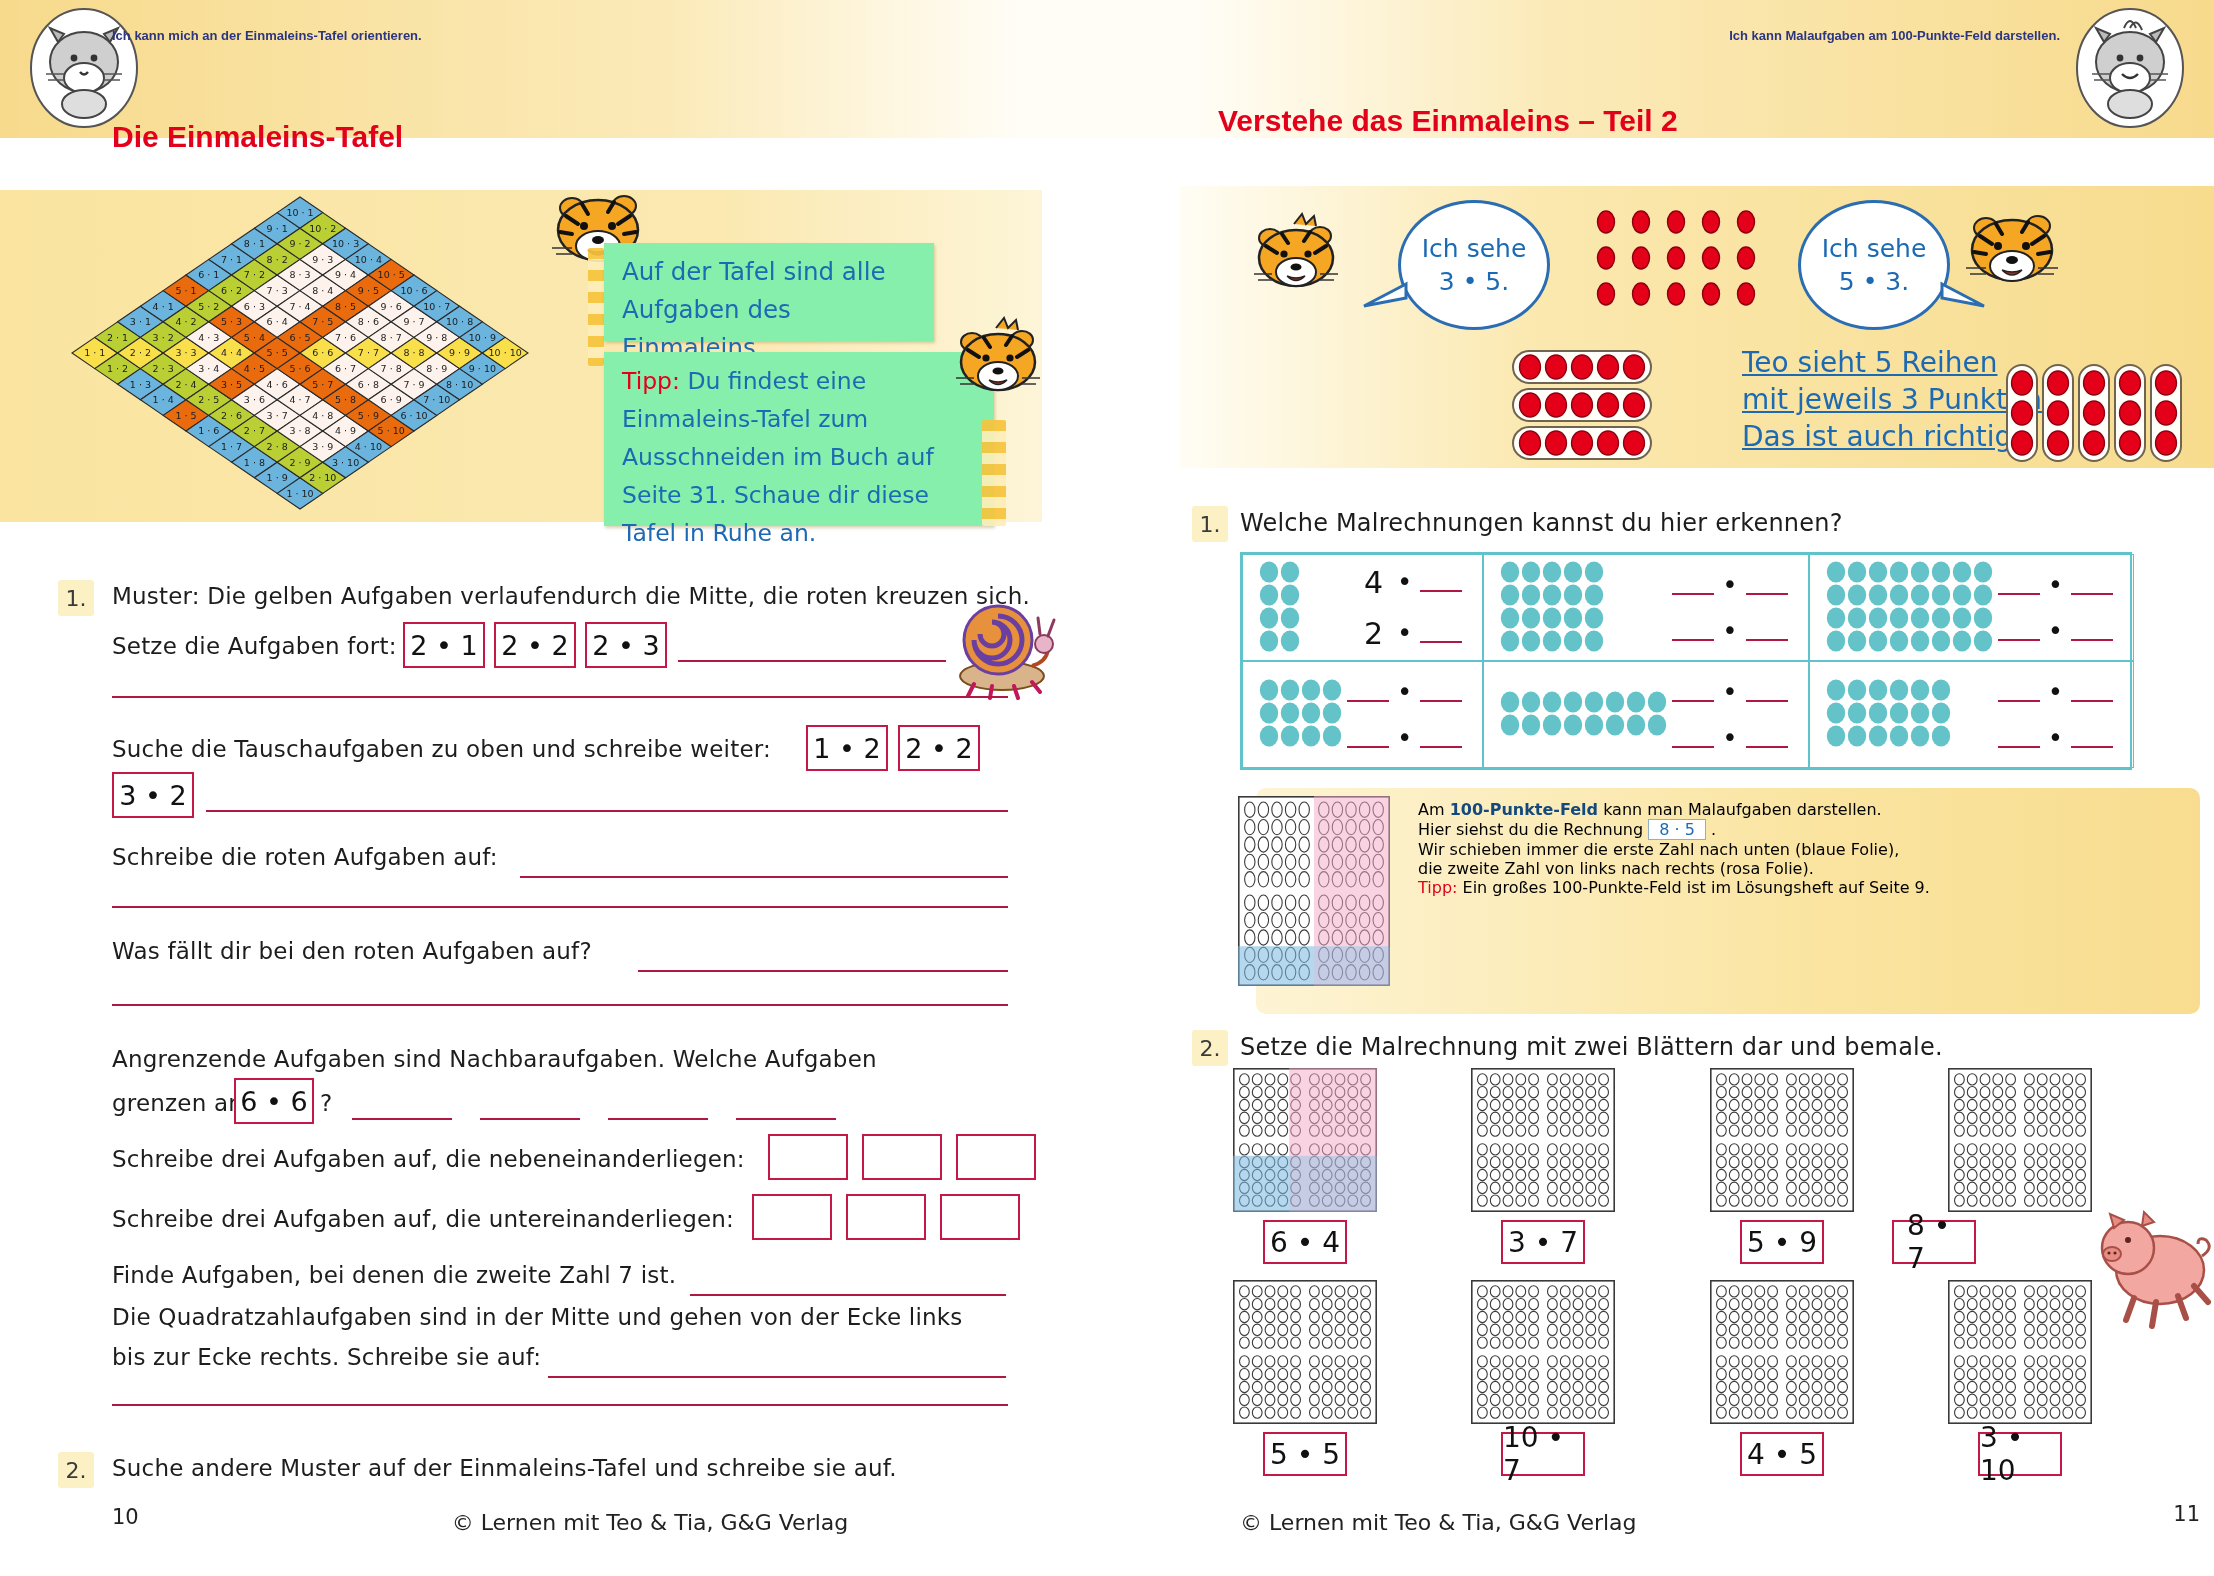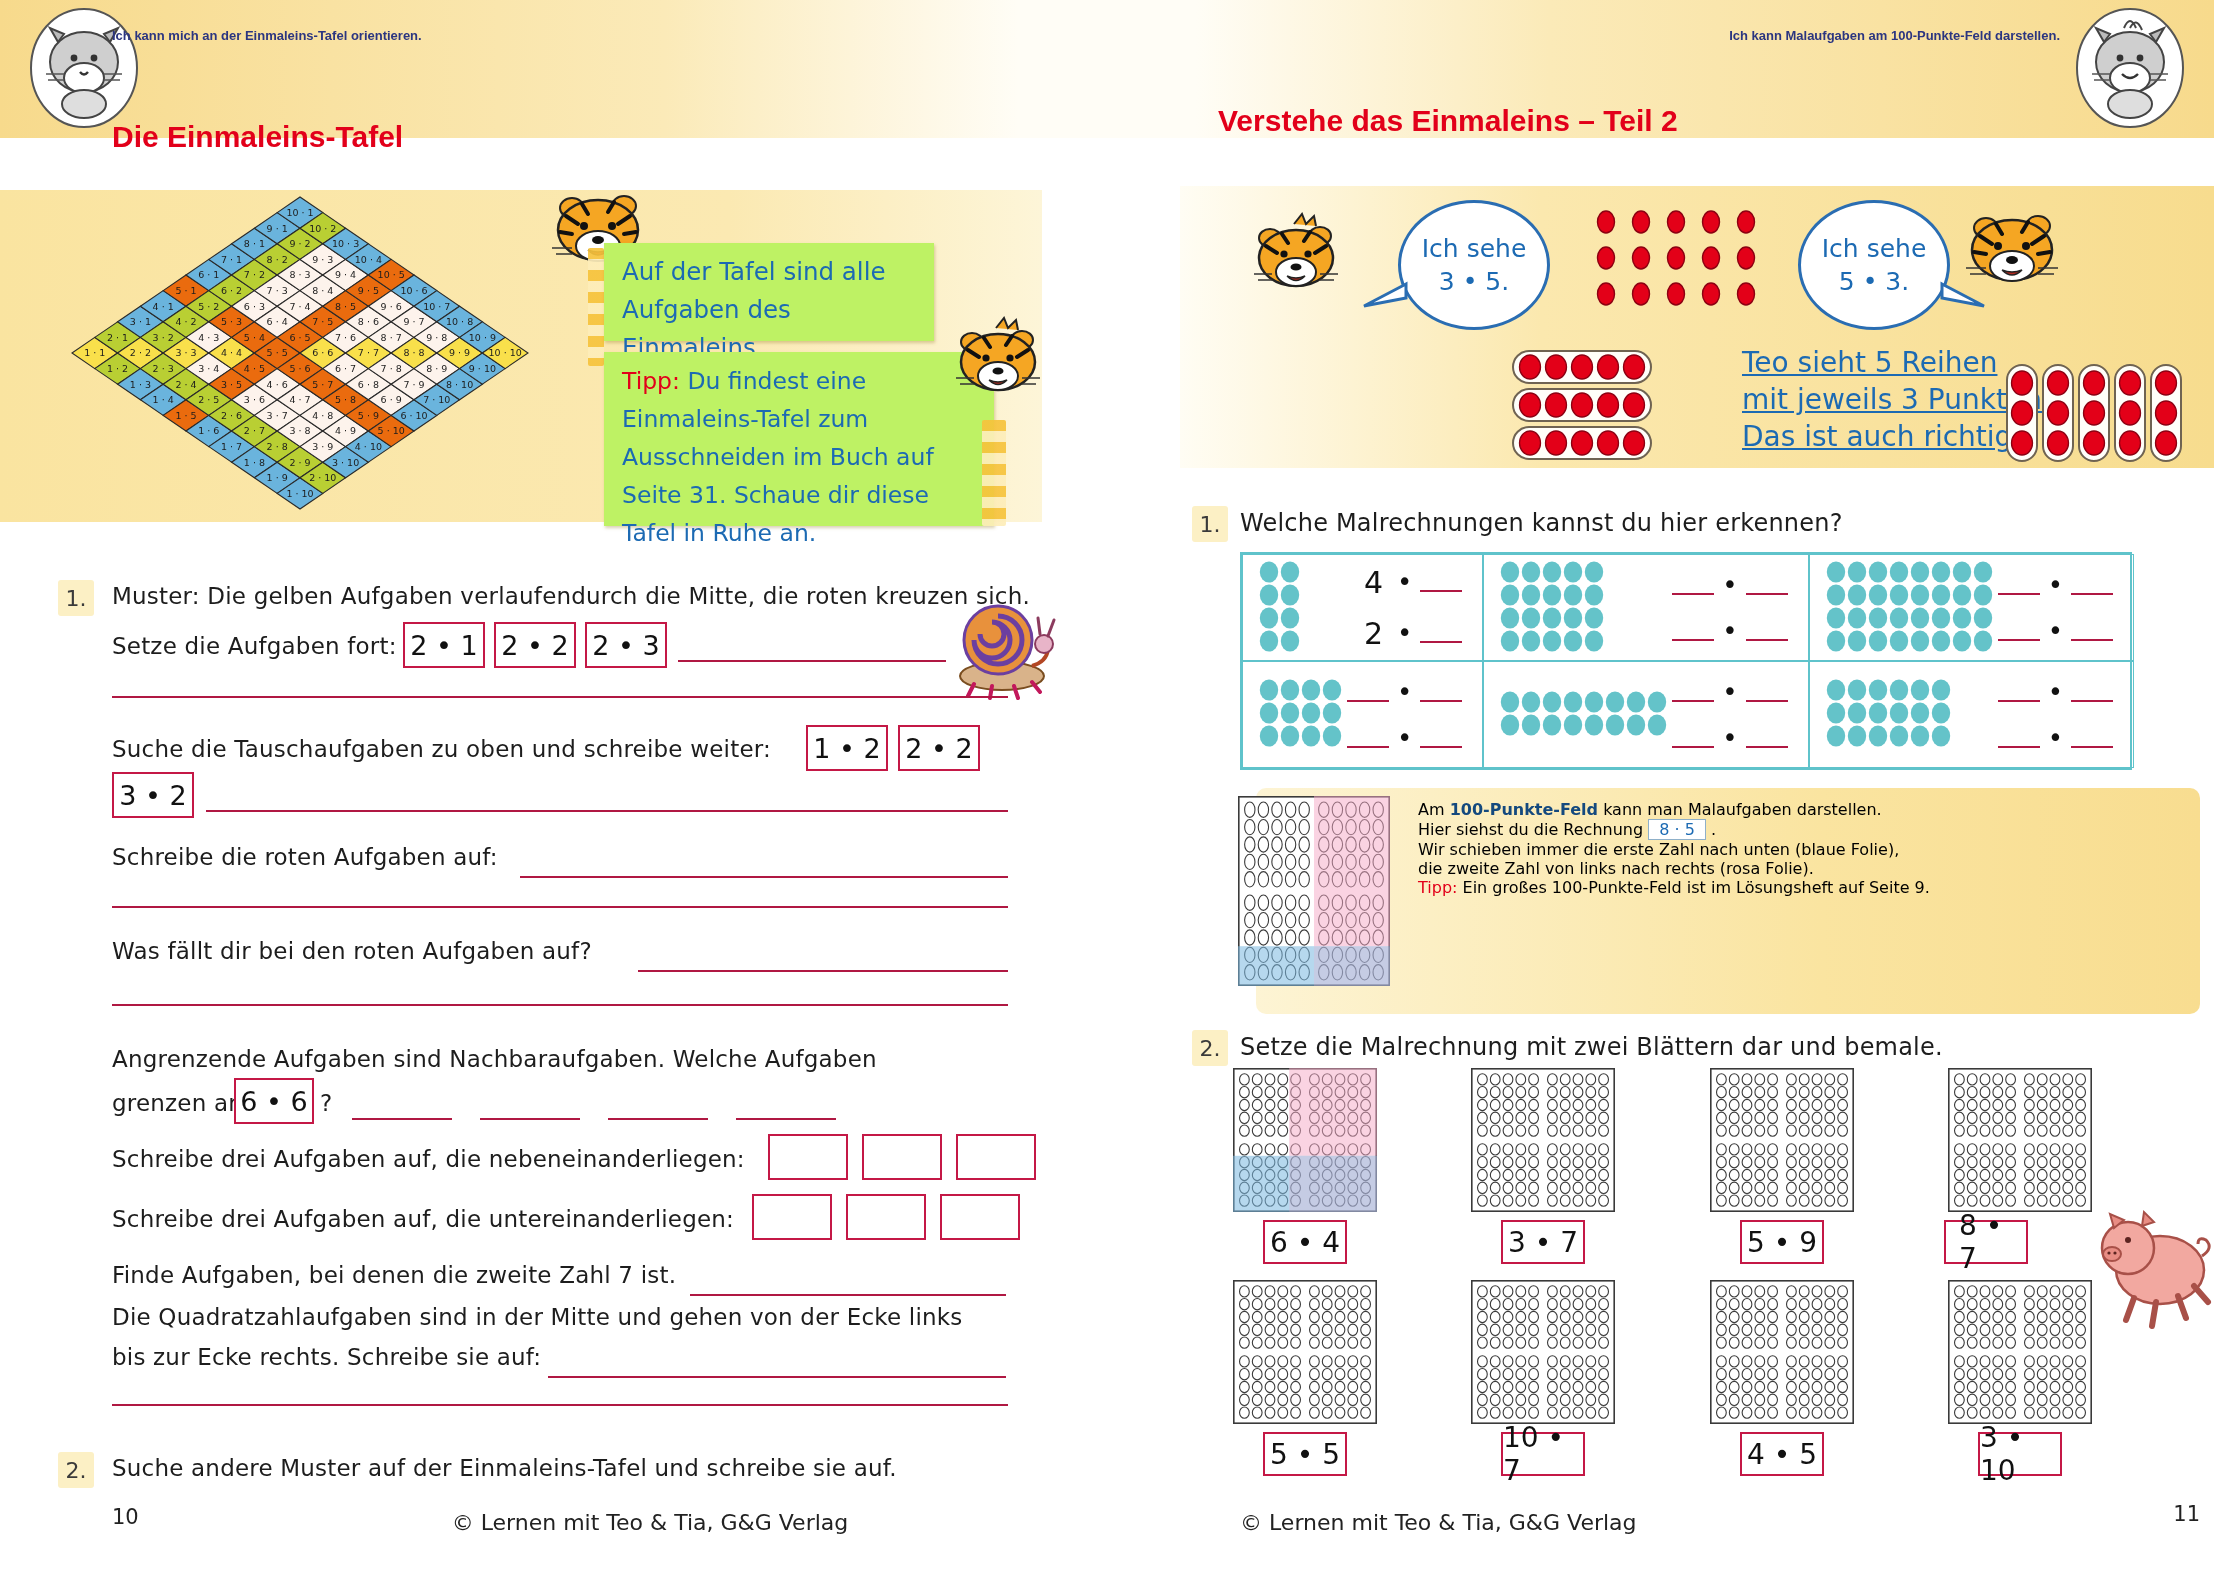--- a/index.html
+++ b/index.html
@@ -22,21 +22,21 @@
 
   .mascot { width:112px; height:124px; }
   .badge { background:#fcf0c5; color:#3a3a3a; width:36px; height:36px; font-size:22px;
     display:flex; align-items:center; justify-content:center; border-radius:3px; }
 
   .redline { border-bottom:2.5px solid #b01843; height:2px; }
   .answer-box { border:2.4px solid #c41846; background:#fff; color:#111; font-size:27px;
     display:flex; align-items:center; justify-content:center; }
   .empty-box { border:2.4px solid #c41846; background:#fff; }
 
-  .white-card { background:#bef264; box-shadow:1px 2px 3px rgba(150,120,40,.35); }
+  .white-card { background:#86efac; box-shadow:1px 2px 3px rgba(150,120,40,.35); }
   .tape { background:repeating-linear-gradient(180deg,#f6c33c 0 11px, #fdedb9 11px 22px); opacity:.92; border-radius:2px; }
 
   .bubble { background:#fff; border:3.5px solid #2a6db2; border-radius:50%;
     display:flex; flex-direction:column; align-items:center; justify-content:center; }
   .bubble .l1 { font-size:25px; color:#1c6ab3; }
   .bubble .l2 { font-size:25px; color:#1c6ab3; margin-top:4px; }
 
   .capsule-h { border:2px solid #6f6352; border-radius:17px; background:#fffef9; }
   .capsule-v { border:2px solid #6f6352; border-radius:16px; background:#fffef9; }
 
@@ -1288,21 +1288,21 @@
           <ellipse cx="24.200000000000003" cy="132.6" rx="4.864000000000001" ry="5.632000000000001" fill="#fff" stroke="#3a3a3a" stroke-width="1.1"></ellipse>
           <ellipse cx="37" cy="132.6" rx="4.864000000000001" ry="5.632000000000001" fill="#fff" stroke="#3a3a3a" stroke-width="1.1"></ellipse>
           <ellipse cx="49.800000000000004" cy="132.6" rx="4.864000000000001" ry="5.632000000000001" fill="#fff" stroke="#3a3a3a" stroke-width="1.1"></ellipse>
           <ellipse cx="62.6" cy="132.6" rx="4.864000000000001" ry="5.632000000000001" fill="#fff" stroke="#3a3a3a" stroke-width="1.1"></ellipse>
           <ellipse cx="81.4" cy="132.6" rx="4.864000000000001" ry="5.632000000000001" fill="#fff" stroke="#3a3a3a" stroke-width="1.1"></ellipse>
           <ellipse cx="94.20000000000002" cy="132.6" rx="4.864000000000001" ry="5.632000000000001" fill="#fff" stroke="#3a3a3a" stroke-width="1.1"></ellipse>
           <ellipse cx="107.00000000000001" cy="132.6" rx="4.864000000000001" ry="5.632000000000001" fill="#fff" stroke="#3a3a3a" stroke-width="1.1"></ellipse>
           <ellipse cx="119.80000000000001" cy="132.6" rx="4.864000000000001" ry="5.632000000000001" fill="#fff" stroke="#3a3a3a" stroke-width="1.1"></ellipse>
           <ellipse cx="132.6" cy="132.6" rx="4.864000000000001" ry="5.632000000000001" fill="#fff" stroke="#3a3a3a" stroke-width="1.1"></ellipse>
         </svg></div>
-      <div class="abs field-label" style="left: 1944px; top: 1220px; padding-left: 13px;">8 • 7</div>
+      <div class="abs field-label" style="left: 1892px; top: 1220px; padding-left: 13px;">8 • 7</div>
       <div class="abs" style="left: 1233px; top: 1280px;"><svg width="144" height="144">
           <rect x="0.8" y="0.8" width="142.4" height="142.4" fill="#fff" stroke="#3a3a3a" stroke-width="1.6"></rect>
           <ellipse cx="11.4" cy="11.4" rx="4.864000000000001" ry="5.632000000000001" fill="#fff" stroke="#3a3a3a" stroke-width="1.1"></ellipse>
           <ellipse cx="24.200000000000003" cy="11.4" rx="4.864000000000001" ry="5.632000000000001" fill="#fff" stroke="#3a3a3a" stroke-width="1.1"></ellipse>
           <ellipse cx="37" cy="11.4" rx="4.864000000000001" ry="5.632000000000001" fill="#fff" stroke="#3a3a3a" stroke-width="1.1"></ellipse>
           <ellipse cx="49.800000000000004" cy="11.4" rx="4.864000000000001" ry="5.632000000000001" fill="#fff" stroke="#3a3a3a" stroke-width="1.1"></ellipse>
           <ellipse cx="62.6" cy="11.4" rx="4.864000000000001" ry="5.632000000000001" fill="#fff" stroke="#3a3a3a" stroke-width="1.1"></ellipse>
           <ellipse cx="81.4" cy="11.4" rx="4.864000000000001" ry="5.632000000000001" fill="#fff" stroke="#3a3a3a" stroke-width="1.1"></ellipse>
           <ellipse cx="94.20000000000002" cy="11.4" rx="4.864000000000001" ry="5.632000000000001" fill="#fff" stroke="#3a3a3a" stroke-width="1.1"></ellipse>
           <ellipse cx="107.00000000000001" cy="11.4" rx="4.864000000000001" ry="5.632000000000001" fill="#fff" stroke="#3a3a3a" stroke-width="1.1"></ellipse>

